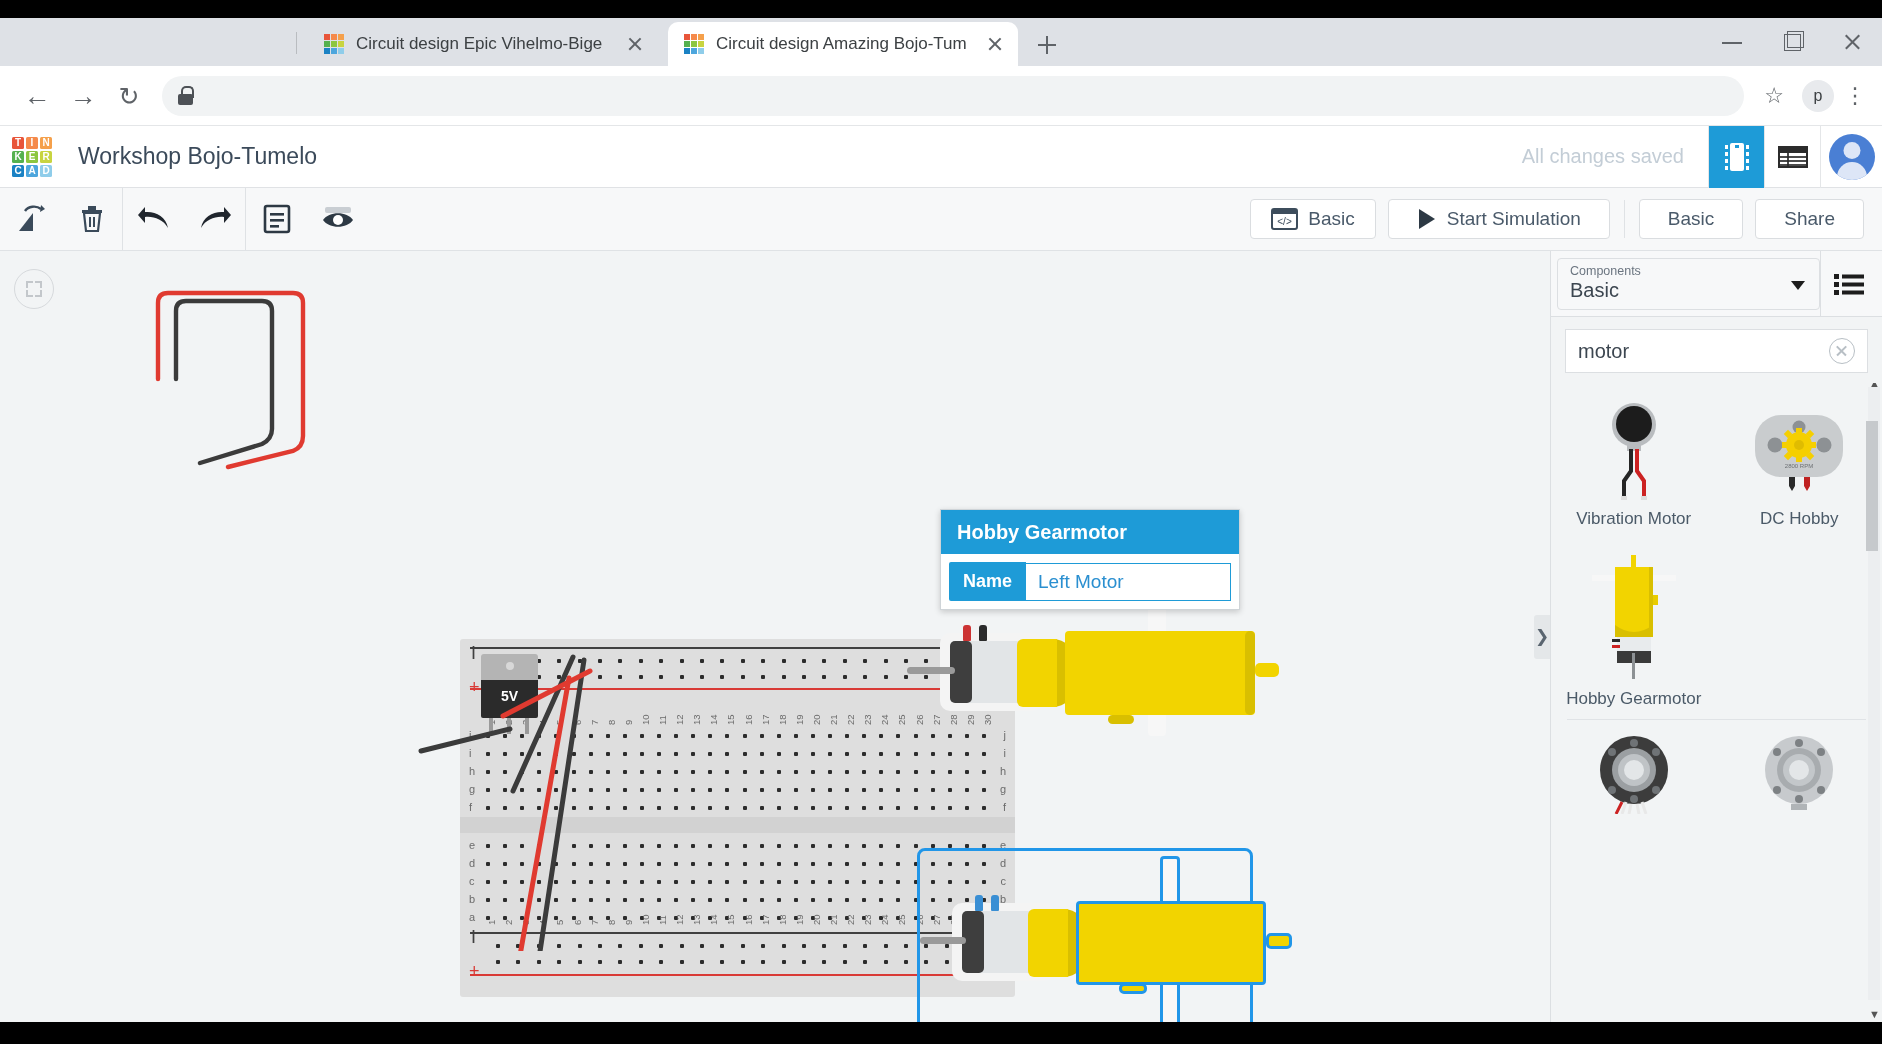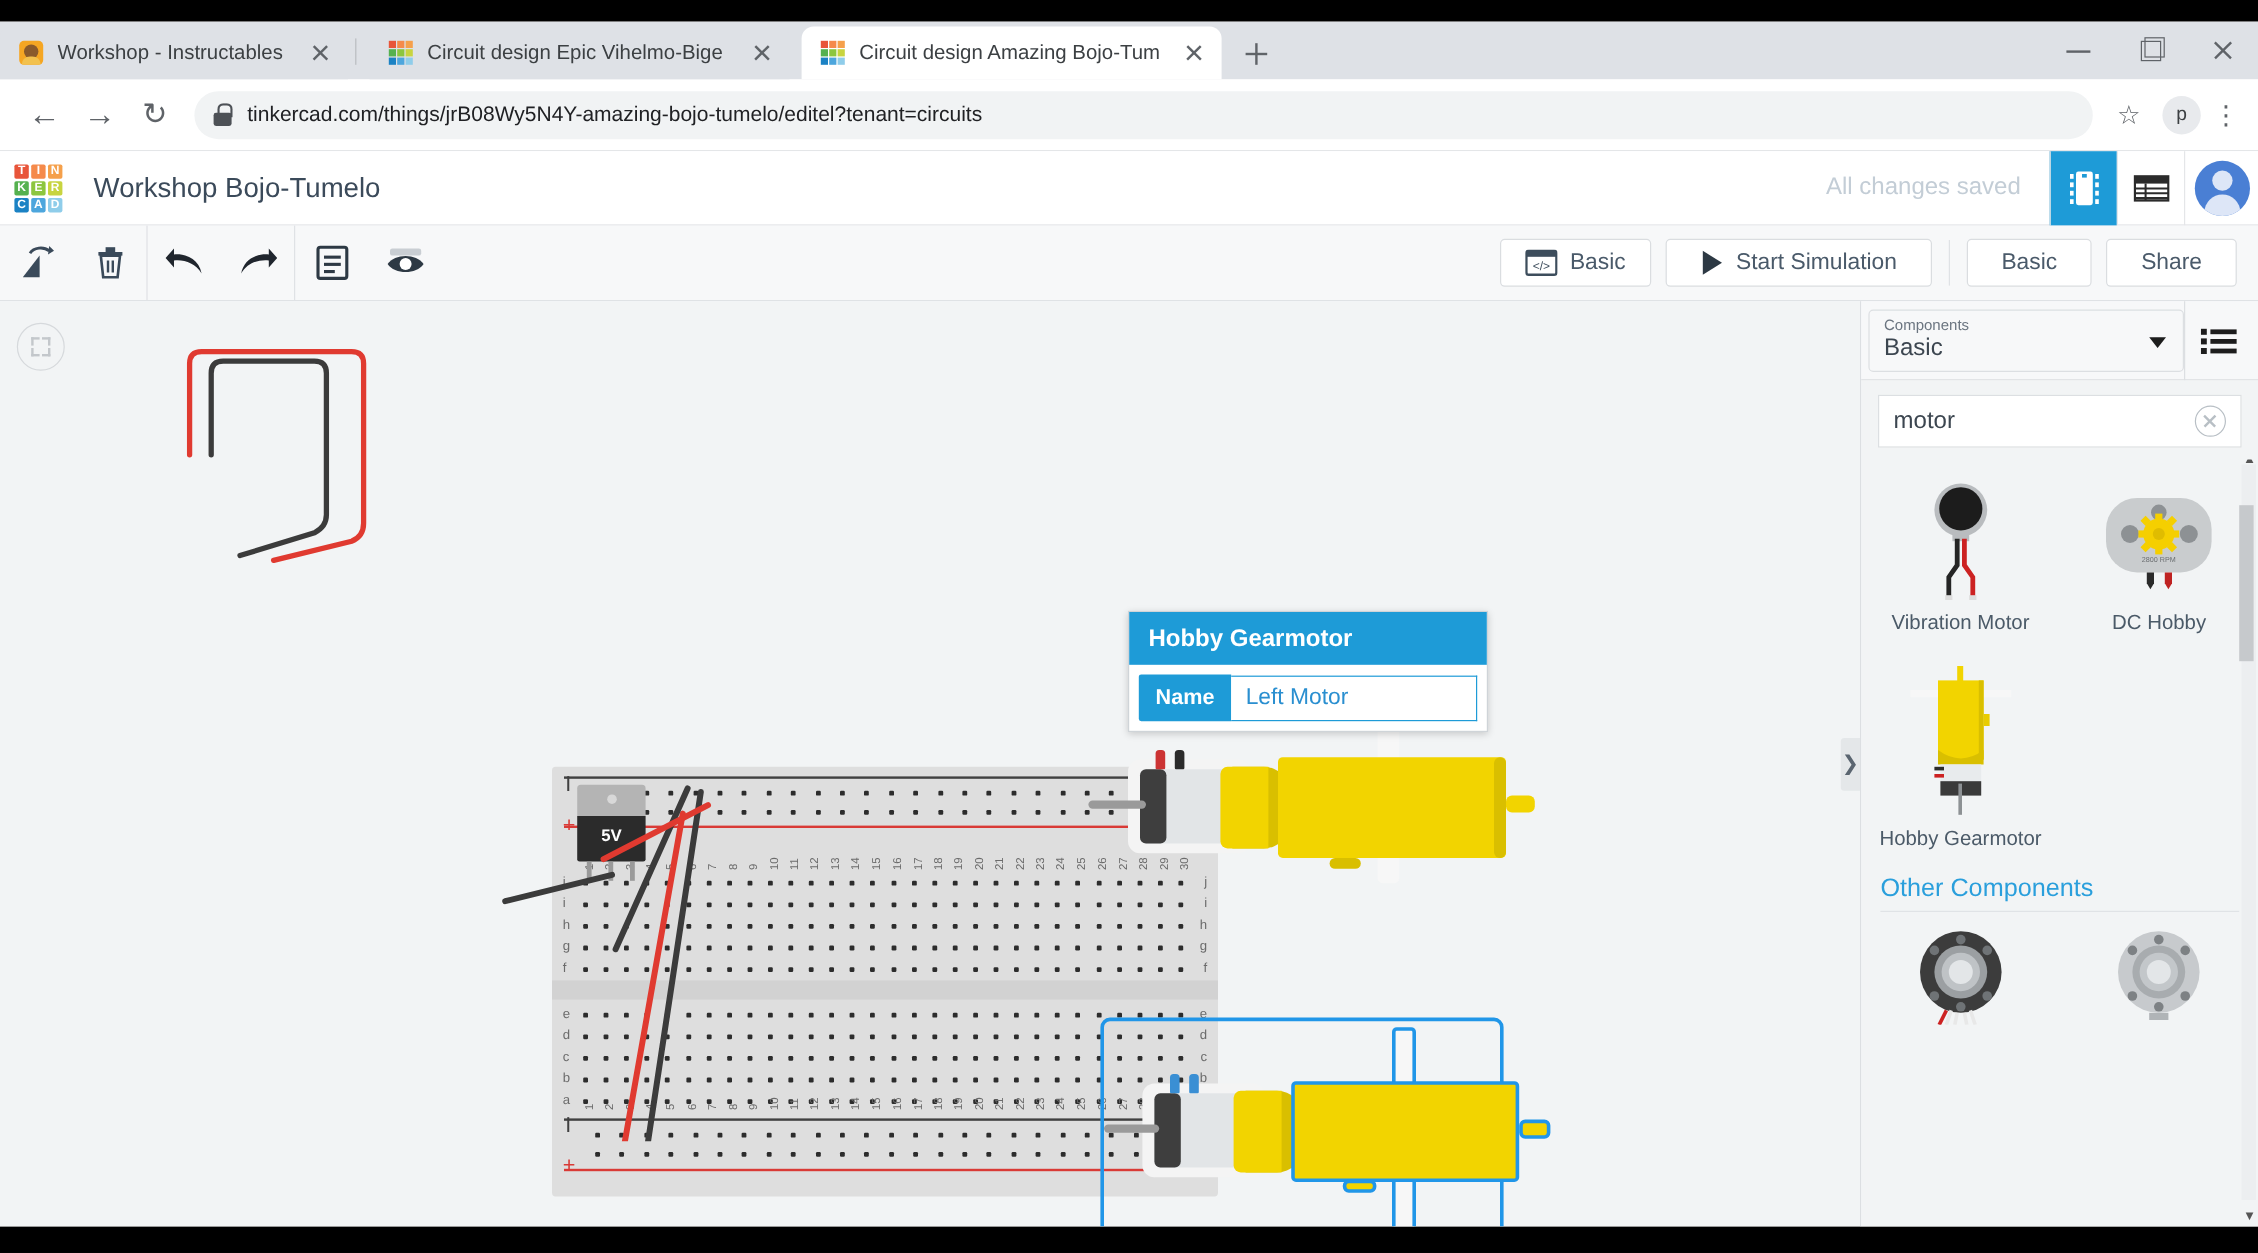--- a/index.html
+++ b/index.html
@@ -209,25 +209,20 @@
   .scroll-arrow { position:absolute; right:3px; font-size:11px; color:#555; }
 </style>
 </head>
 <body>
 
 <div id="screen">
   <div id="chrome">
 
     <div class="tabstrip">
 
-      <div class="tab inactive" style="left:0px;width:290px;">
-        <span class="favicon fav-inst"></span>
-        <span class="tabtitle">Workshop - Instructables</span>
-        <span class="tabclose"></span>
-      </div>
       <span class="tabsep" style="left:296px;"></span>
 
       <div class="tab active" style="left:668px;width:350px;">
         <span class="favicon fav-tc">
           <i style="background:#e8553a"></i>
             <i style="background:#f58a4b"></i>
             <i style="background:#f5a04b"></i>
           <i style="background:#55b14f"></i>
             <i style="background:#8cc63f"></i>
             <i style="background:#c8d440"></i>
@@ -269,21 +264,20 @@
         <span class="arrowicon">←</span>
       </div>
       <div class="navbtn">
         <span class="arrowicon">→</span>
       </div>
       <div class="navbtn">
         <span class="reloadicon">↻</span>
       </div>
       <div class="omnibox">
         <span class="lockicon"></span>
-        <span class="urltext" title="Search Google or type a URL">tinkercad.com/things/jrB08Wy5N4Y-amazing-bojo-tumelo/editel?tenant=circuits</span>
       </div>
       <span class="staricon">☆</span>
       <span class="profilechip">p</span>
       <span class="kebab">⋮</span>
     </div>
 
     <div class="tcheader">
       <div class="tclogo">
         <span style="background:#e8553a">T</span>
         <span style="background:#f58a4b">I</span>
@@ -1089,21 +1083,20 @@
                   <rect x="38" y="86" width="8" height="3" fill="#2b2b2b"></rect>
                   <rect x="38" y="92" width="8" height="3" fill="#cc2222"></rect>
                   <rect x="58" y="100" width="3" height="26" fill="#8d9194"></rect>
                 </svg>
               </div>
               <div class="cname">Hobby Gearmotor</div>
             </div>
 
           </div>
 
-          <div class="section-h">Other Components</div>
           <div class="section-rule"></div>
 
           <div class="grid2">
             <div class="comp">
               <div class="thumb" style="height:80px">
                 <svg width="120" height="80" viewBox="0 0 120 80">
                   <circle cx="60" cy="36" r="34" fill="#3c3c3c"></circle>
                   <circle cx="60" cy="36" r="22" fill="#9b9fa2"></circle>
                   <circle cx="60" cy="36" r="16" fill="#bfc3c6"></circle>
                   <circle cx="60" cy="36" r="10" fill="#e3e6e8"></circle>

